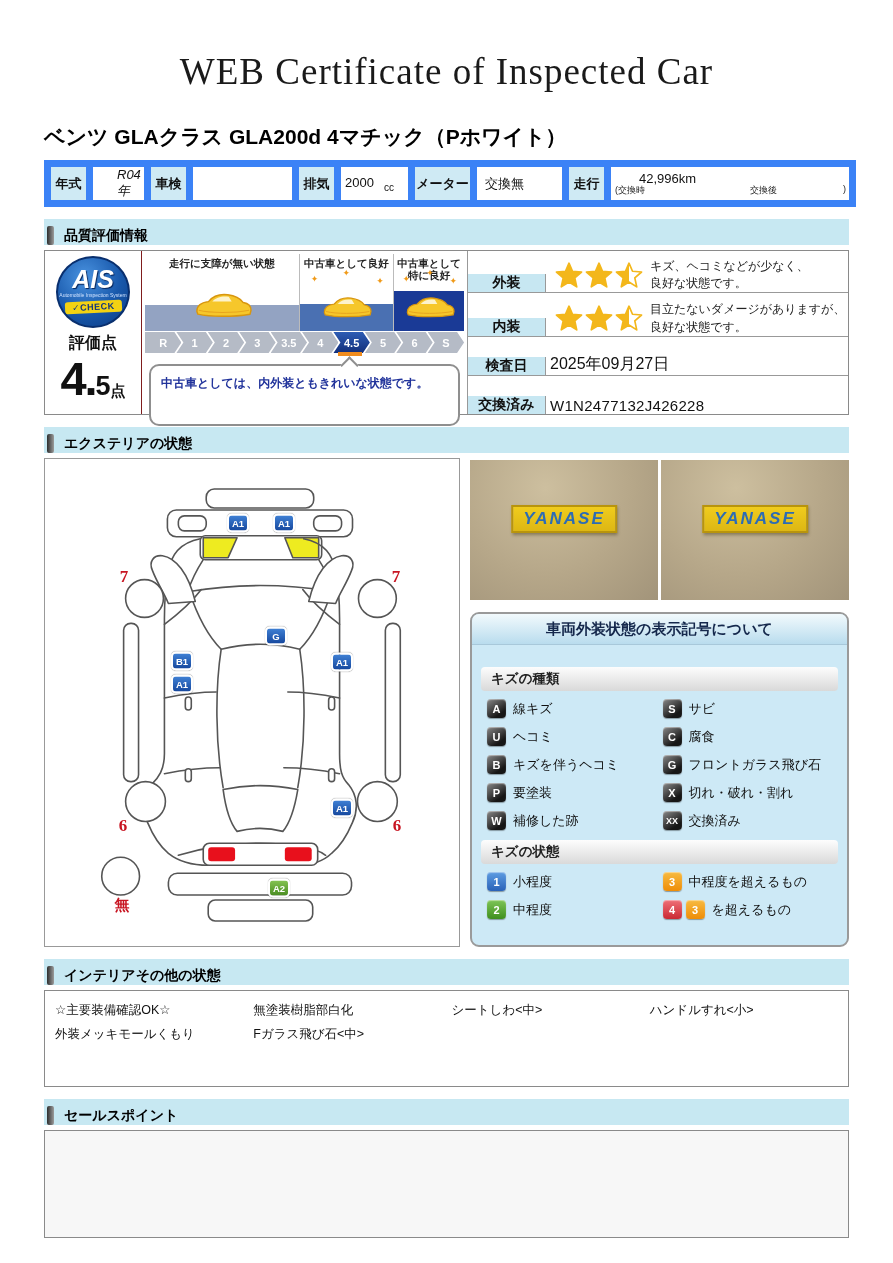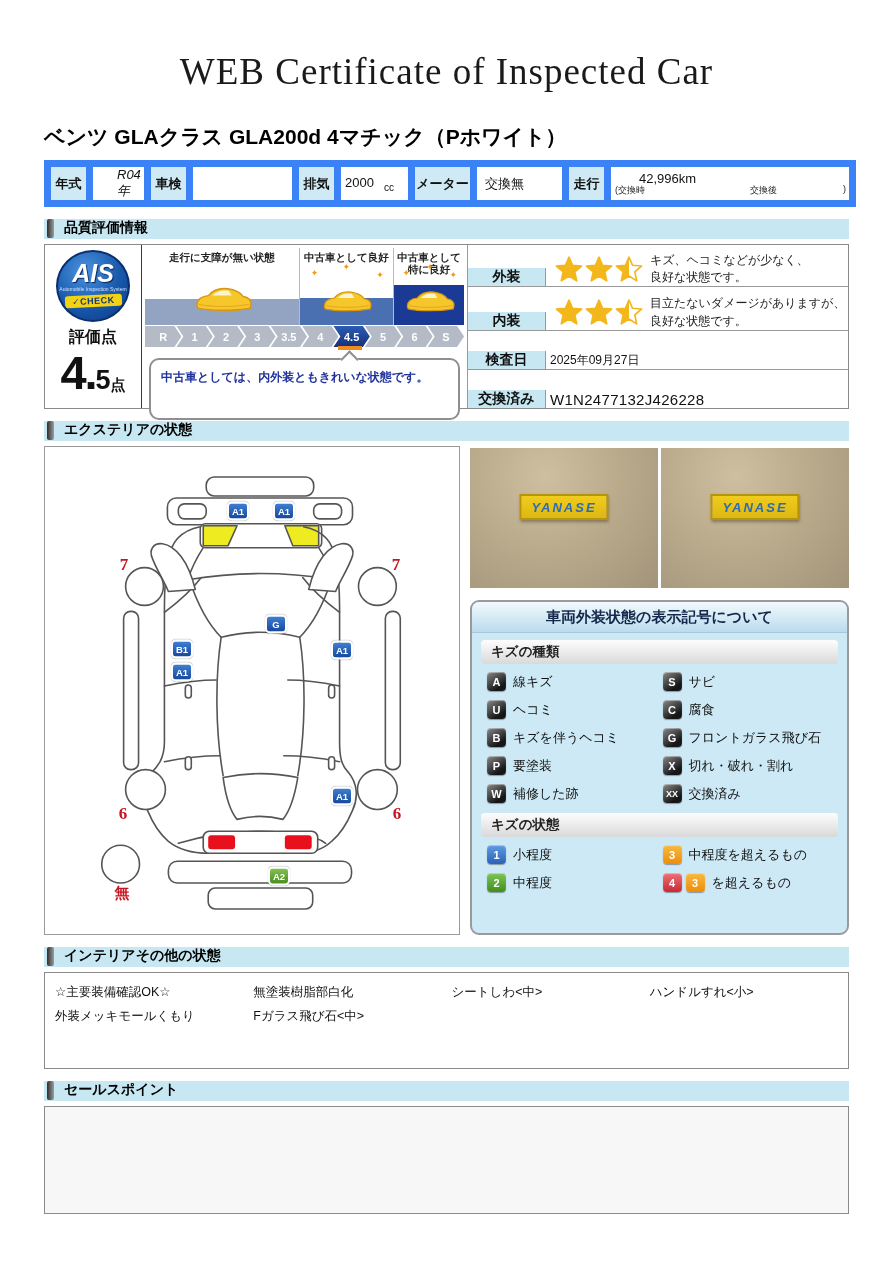--- a/index.html
+++ b/index.html
@@ -18,21 +18,21 @@
   table.spec td.lbl{background:#cfeaf4;font-weight:bold;text-align:center;padding:0;}
   td.disp-cell{text-align:left;padding-left:12px;}
   .disp-unit{font-size:10px;vertical-align:-4px;margin-left:10px;}
   td.mileage-cell{position:relative;padding:0;}
   .mileage-main{position:absolute;top:4px;left:28px;font-size:13px;}
   .mileage-notes{position:absolute;bottom:3px;left:4px;right:3px;font-size:9px;color:#222;display:flex;}
   .mileage-notes .mid{margin-left:105px;}
   .mileage-notes .end{margin-left:auto;}
 
   
-  .sec-head{margin-top:12px;height:20px;background:#c7e8f2;display:flex;align-items:flex-start;}
+  .sec-head{margin-top:12px;height:26px;background:#c7e8f2;display:flex;align-items:flex-end;}
   .sec-accent{width:7px;height:19px;margin:0 10px 0 3px;border-radius:2px;
     background:linear-gradient(90deg,#2e2e2e,#9c9c9c);}
   .sec-title{font-size:14px;font-weight:bold;color:#000;}
 
   
   .eval-panel{margin-top:5px;border:1px solid #8a8a8a;display:flex;height:163px;}
   .left-col{width:97px;border-right:1px solid #7f1d1d;box-sizing:border-box;display:flex;flex-direction:column;align-items:center;}
   .ais-circle{margin-top:5px;width:74px;height:72px;border-radius:50%;position:relative;overflow:hidden;
     background:radial-gradient(circle at 38% 28%,#4a93e0,#1858ab 55%,#0a3a82);border:2px solid #092f6e;box-sizing:border-box;
     display:flex;flex-direction:column;align-items:center;}
@@ -70,21 +70,21 @@
     border-left:2px solid #8f8f8f;border-top:2px solid #8f8f8f;z-index:6;}
 
   .right-col{flex:1;display:flex;flex-direction:column;}
   .q-row{display:flex;border-bottom:1px solid #999;align-items:flex-end;}
   .q-row:last-child{border-bottom:none;}
   .q-label{width:78px;background:#c7e7f2;font-size:14px;font-weight:bold;display:flex;align-items:center;justify-content:center;
     border-right:1px solid #999;box-sizing:border-box;flex-shrink:0;}
   .q-value{flex:1;display:flex;align-items:center;padding-left:8px;background:#fff;}
   .stars{display:flex;align-items:center;width:96px;flex-shrink:0;}
   .star-text{font-size:12px;color:#222;line-height:1.45;}
-  .q-plain{font-size:12px;padding-left:4px;}
+  .q-plain{font-size:16px;padding-left:4px;}
   .q-vin{font-size:15px;letter-spacing:.3px;}
 
   
   .ext-wrap{margin-top:5px;display:flex;}
   .diagram-box{width:416px;height:489px;border:1px solid #999;box-sizing:border-box;position:relative;background:#fff;flex-shrink:0;}
   .car-svg{position:absolute;left:0;top:0;}
   .dbadge{position:absolute;width:22px;height:19px;border-radius:5px;border:2px solid #fff;box-sizing:border-box;
     color:#fff;font-size:9.5px;font-weight:bold;text-align:center;line-height:15px;
     transform:translate(-50%,-50%);box-shadow:0 0 1px rgba(0,0,0,.4);}
   .dbadge.blue{background:linear-gradient(#3f80d4,#16489e);}
@@ -93,27 +93,27 @@
     font-family:"Liberation Serif","DejaVu Serif",serif;}
   .dmark.kanji{font-size:15px;font-family:"Liberation Sans","DejaVu Sans",sans-serif;}
 
   .ext-right{margin-left:10px;width:379px;display:flex;flex-direction:column;}
   .photos{display:flex;gap:3px;margin-top:2px;}
   .photo{width:188px;height:140px;position:relative;overflow:hidden;
     background:radial-gradient(circle at 40% 20%,#cdbf9f,#b6a789 55%,#a2947a);}
   .yanase-sign{position:absolute;left:50%;top:42%;transform:translate(-50%,-50%);
     background:linear-gradient(#f0cc1d,#ddb714);border:2px solid #b8940d;box-shadow:1px 2px 3px rgba(60,50,20,.45);
     padding:2px 10px;white-space:nowrap;}
-  .yanase-text{color:#2d6cb4;font-weight:900;font-size:13px;letter-spacing:2px;font-style:italic;margin-top:20px;}
+  .yanase-text{color:#2d6cb4;font-weight:900;font-size:17px;letter-spacing:2px;font-style:italic;margin-top:20px;}
 
   .legend-box{margin-top:12px;border:2px solid #9a9a9a;border-radius:9px;overflow:hidden;height:335px;box-sizing:border-box;
     background:#cde9f6;}
   .legend-title{background:linear-gradient(#f2fafd,#b9dcee);text-align:center;font-size:15px;font-weight:bold;
     color:#15284c;padding:6px 0 5px;border-bottom:1px solid #a8c8da;}
-  .legend-body{padding:7px 9px;}
+  .legend-body{padding:22px 9px;}
   .legend-subhead{background:linear-gradient(#fdfdfd,#d9d9d9);border-radius:4px;font-size:13.5px;font-weight:bold;
     color:#222;padding:3px 10px;margin-bottom:6px;}
   .leg-grid{display:grid;grid-template-columns:1fr 1fr;column-gap:4px;row-gap:9px;padding:2px 4px 10px 6px;}
   .leg-item{display:flex;align-items:center;font-size:13px;color:#111;}
   .badge{width:19px;height:19px;border-radius:4px;color:#fff;font-size:11px;font-weight:bold;
     display:flex;align-items:center;justify-content:center;margin-right:7px;flex-shrink:0;
     box-shadow:inset 0 1px 1px rgba(255,255,255,.45),0 1px 1px rgba(0,0,0,.35);}
   .badge.dark{background:linear-gradient(145deg,#8a8a8a,#161616 75%);}
   .badge.dark.wide{font-size:9px;}
   .badge.b-blue{background:linear-gradient(#5e9de2,#2a62b8);}

